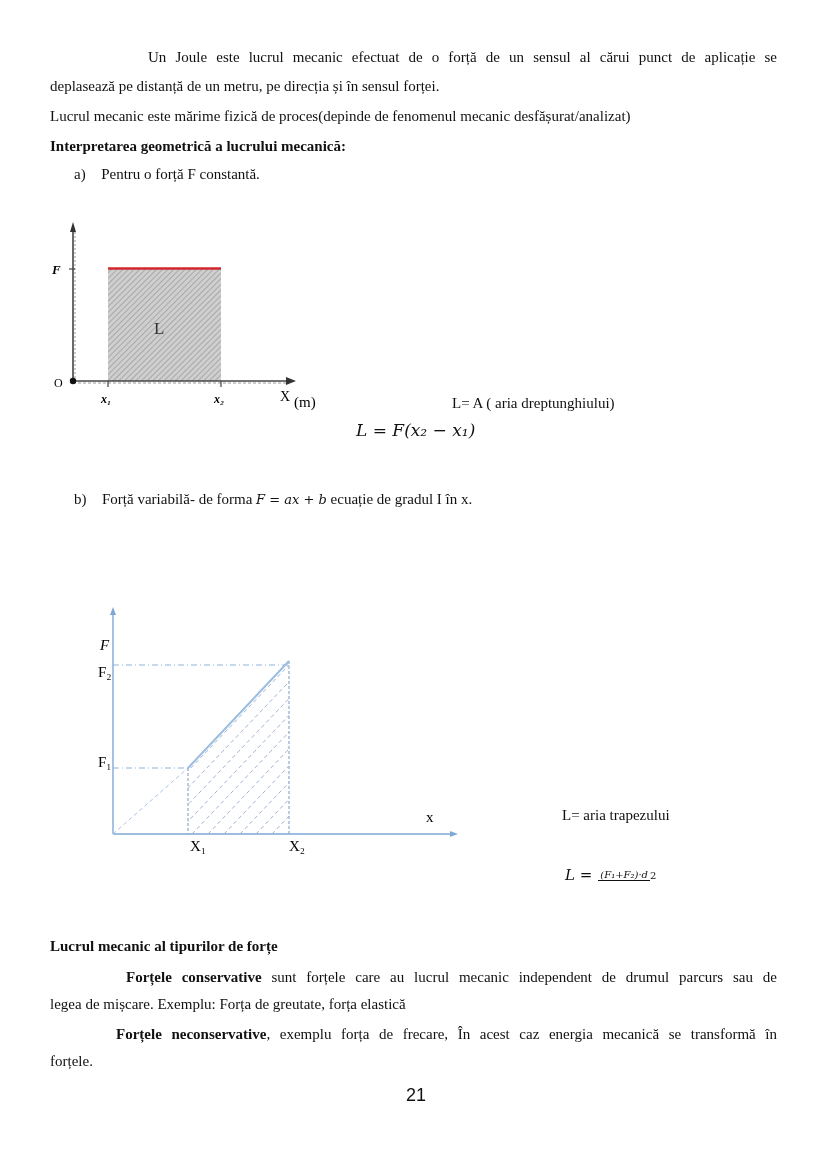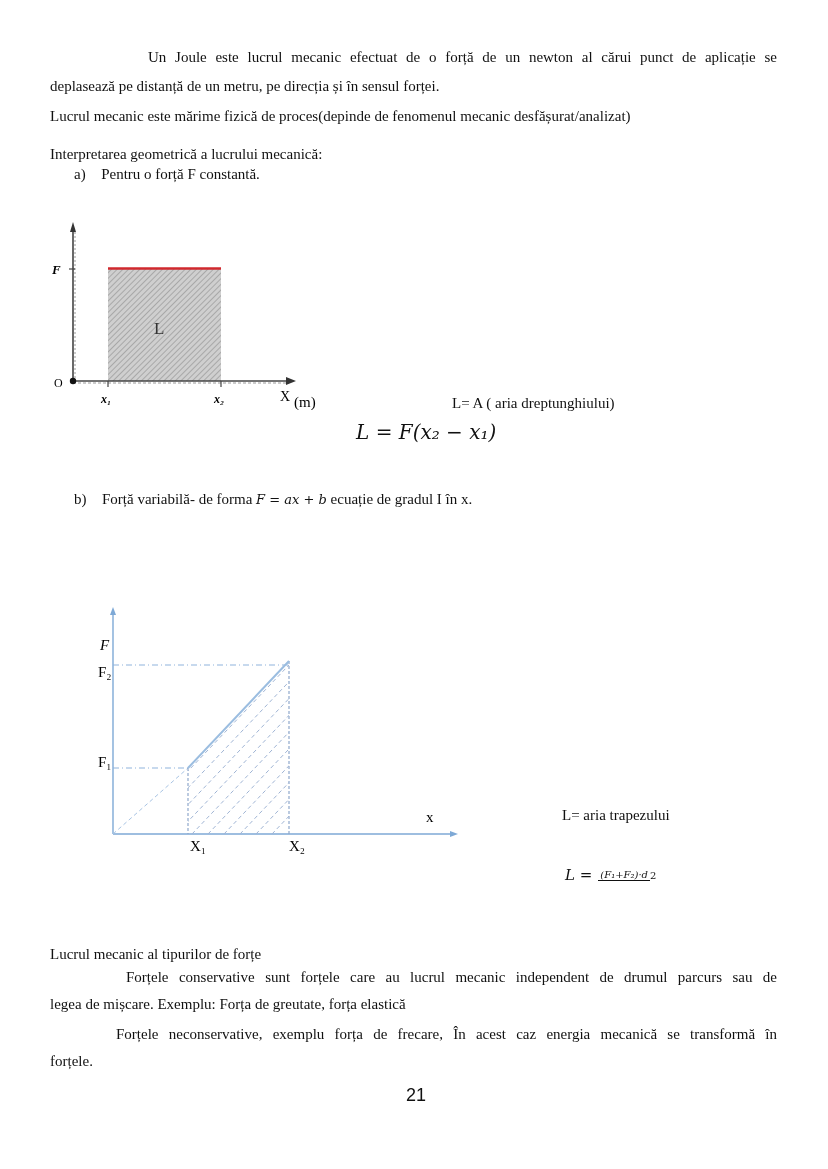--- a/index.html
+++ b/index.html
@@ -1,31 +1,31 @@
 <!DOCTYPE html>
 <html><head>
 <meta charset="utf-8">
 <style>
   html, body { margin: 0; padding: 0; background: #ffffff; }
   body { width: 828px; height: 1169px; position: relative; overflow: hidden;
          font-family: "Liberation Serif", serif; color: #111; font-size: 15px; }
   .abs { position: absolute; white-space: nowrap; }
   .p { position: absolute; left: 50px; width: 727px; line-height: 20px; }
   .justify { text-align: justify; text-align-last: justify; }
-  b, .bold { font-weight: normal; margin-top: 8px; }
+  b, .bold { font-weight: bold; }
   .math { font-family: "DejaVu Serif", serif; font-style: italic; }
   .math-up { font-family: "DejaVu Serif", serif; }
   .pagenum { font-family: "Liberation Sans", sans-serif; font-size: 18px; }
   svg text { font-family: "Liberation Serif", serif; }
 </style>
 </head>
 <body>
 
 <div class="p justify" style="top:47px;">
-  <span style="display:inline-block;width:98px;"></span><span>Un Joule este lucrul mecanic efectuat de o forță de un newton al cărui punct de aplicație se</span>
+  <span style="display:inline-block;width:98px;"></span><span>Un Joule este lucrul mecanic efectuat de o forță de un sensul al cărui punct de aplicație se</span>
 </div>
 <div class="abs" style="left:50px;top:78px;">deplasează pe distanță de un metru, pe direcția și în sensul forței.</div>
 <div class="abs" style="left:50px;top:108px;">Lucrul mecanic este mărime fizică de proces(depinde de fenomenul mecanic desfășurat/analizat)</div>
 
 <div class="abs bold" style="left:50px;top:138px;">Interpretarea geometrică a lucrului mecanică:</div>
 
 <div class="abs" style="left:74px;top:166px;">
   <span>a)</span>
   <span style="display:inline-block;width:8px;"></span>
   <span>Pentru o forță F constantă.</span>
@@ -60,21 +60,21 @@
   <text x="12" y="64" font-size="13" font-weight="bold" font-style="italic">F</text>
   <text x="14" y="177" font-size="12" font-family="Liberation Sans, sans-serif">O</text>
   <text x="61" y="193" font-size="12" font-weight="bold" font-style="italic">x₁</text>
   <text x="174" y="193" font-size="12" font-weight="bold" font-style="italic">x₂</text>
   <text x="240" y="191" font-size="14" font-family="Liberation Sans, sans-serif">X</text>
   <text x="254" y="197" font-size="15">(m)</text>
   <text x="114" y="124" font-size="17" font-family="Liberation Sans, sans-serif" fill="#333">L</text>
 </svg>
 
 <div class="abs" style="left:452px;top:395px;">L= A ( aria dreptunghiului)</div>
-<div class="abs math" style="left:356px;top:420px;font-size:20px;">L = F(x₂ − x₁)</div>
+<div class="abs math" style="left:356px;top:420px;font-size:17px;">L = F(x₂ − x₁)</div>
 
 <div class="abs" style="left:74px;top:491px;">
   <span>b)</span>
   <span style="display:inline-block;width:8px;"></span>
   <span>Forță variabilă-  de forma</span>
   <span class="math" style="font-size:13px;">F = ax + b</span>
   <span>ecuație de gradul I în x.</span>
 </div>
 
 <svg class="abs" style="left:80px;top:595px;" width="390" height="270" viewBox="0 0 390 270">

